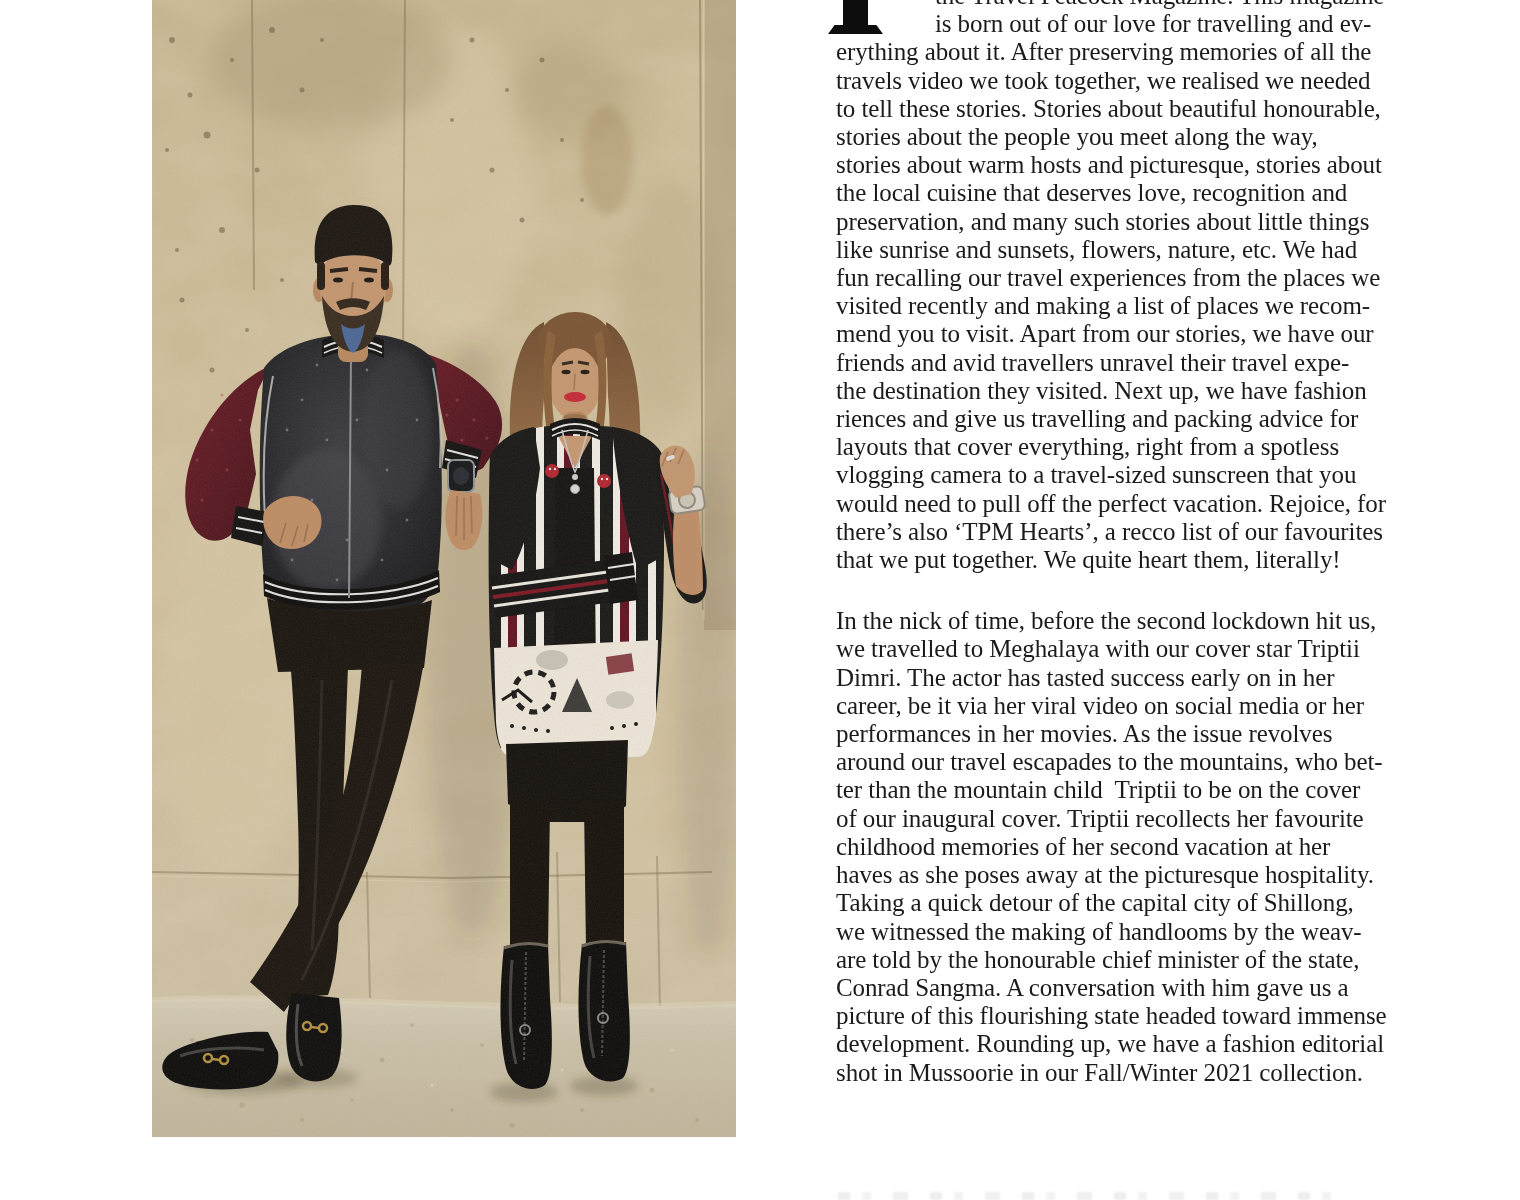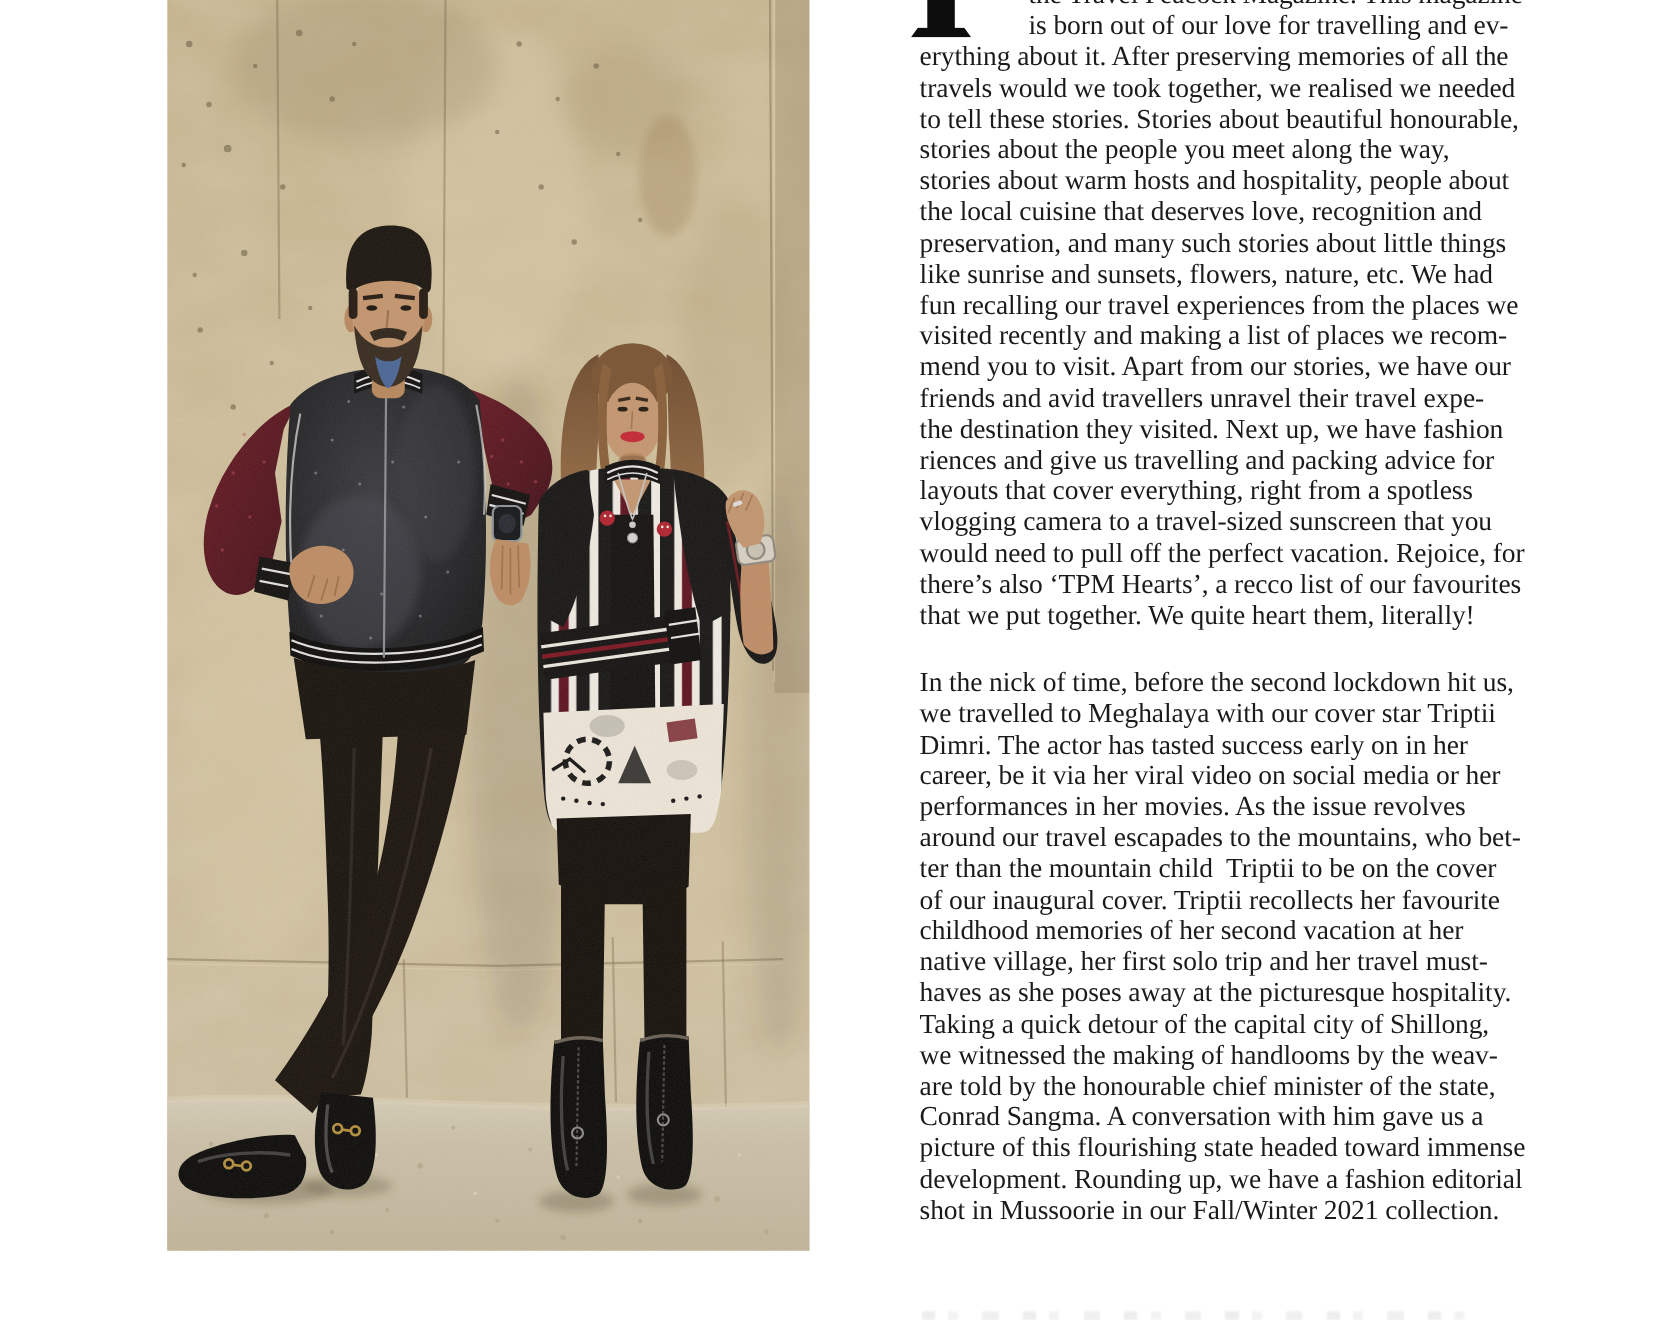--- a/index.html
+++ b/index.html
@@ -376,24 +376,24 @@
   </div>
 
   <div class="dropcap-stem"></div>
   <div class="dropcap-serif"></div>
 
   <div id="article">
       <div class="para">
         <div class="line indented">the Travel Peacock Magazine. This magazine</div>
         <div class="line indented">is born out of our love for travelling and ev-</div>
         <div class="line">erything about it. After preserving memories of all the</div>
-        <div class="line">travels would we took together, we realised we needed</div>
+        <div class="line">travels video we took together, we realised we needed</div>
         <div class="line">to tell these stories. Stories about beautiful honourable,</div>
         <div class="line">stories about the people you meet along the way,</div>
-        <div class="line">stories about warm hosts and hospitality, people about</div>
+        <div class="line">stories about warm hosts and picturesque, stories about</div>
         <div class="line">the local cuisine that deserves love, recognition and</div>
         <div class="line">preservation, and many such stories about little things</div>
         <div class="line">like sunrise and sunsets, flowers, nature, etc. We had</div>
         <div class="line">fun recalling our travel experiences from the places we</div>
         <div class="line">visited recently and making a list of places we recom-</div>
         <div class="line">mend you to visit. Apart from our stories, we have our</div>
         <div class="line">friends and avid travellers unravel their travel expe-</div>
         <div class="line">the destination they visited. Next up, we have fashion</div>
         <div class="line">riences and give us travelling and packing advice for</div>
         <div class="line">layouts that cover everything, right from a spotless</div>
@@ -405,21 +405,20 @@
       <div class="para">
         <div class="line">In the nick of time, before the second lockdown hit us,</div>
         <div class="line">we travelled to Meghalaya with our cover star Triptii</div>
         <div class="line">Dimri. The actor has tasted success early on in her</div>
         <div class="line">career, be it via her viral video on social media or her</div>
         <div class="line">performances in her movies. As the issue revolves</div>
         <div class="line">around our travel escapades to the mountains, who bet-</div>
         <div class="line">ter than the mountain child  Triptii to be on the cover</div>
         <div class="line">of our inaugural cover. Triptii recollects her favourite</div>
         <div class="line">childhood memories of her second vacation at her</div>
-        <div class="line">native village, her first solo trip and her travel must-</div>
         <div class="line">haves as she poses away at the picturesque hospitality.</div>
         <div class="line">Taking a quick detour of the capital city of Shillong,</div>
         <div class="line">we witnessed the making of handlooms by the weav-</div>
         <div class="line">are told by the honourable chief minister of the state,</div>
         <div class="line">Conrad Sangma. A conversation with him gave us a</div>
         <div class="line">picture of this flourishing state headed toward immense</div>
         <div class="line">development. Rounding up, we have a fashion editorial</div>
         <div class="line">shot in Mussoorie in our Fall/Winter 2021 collection.</div>
       </div>
     </div>

